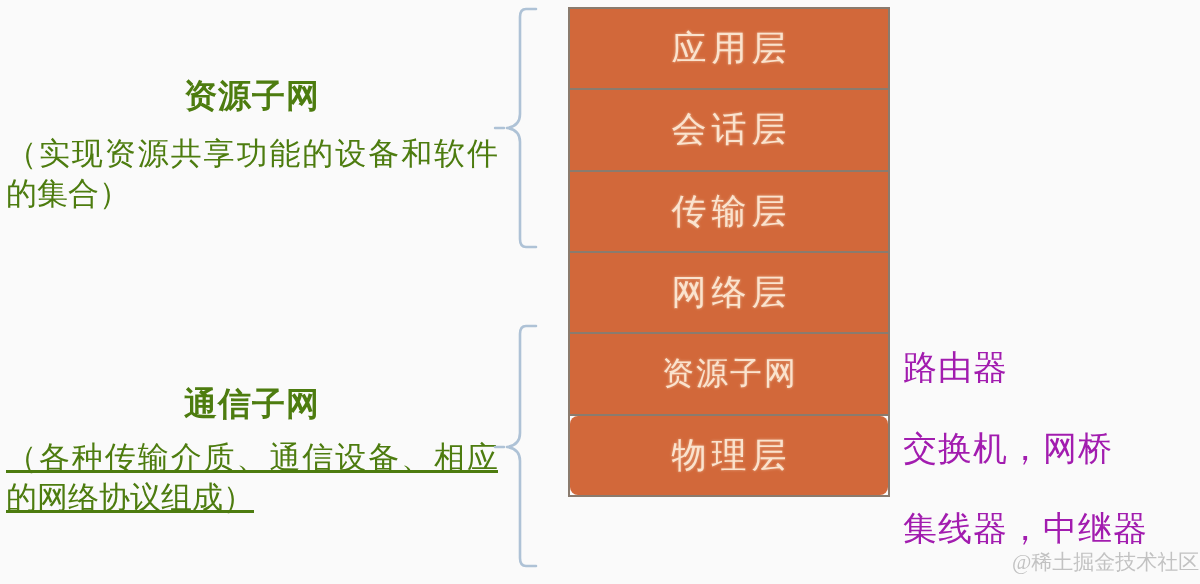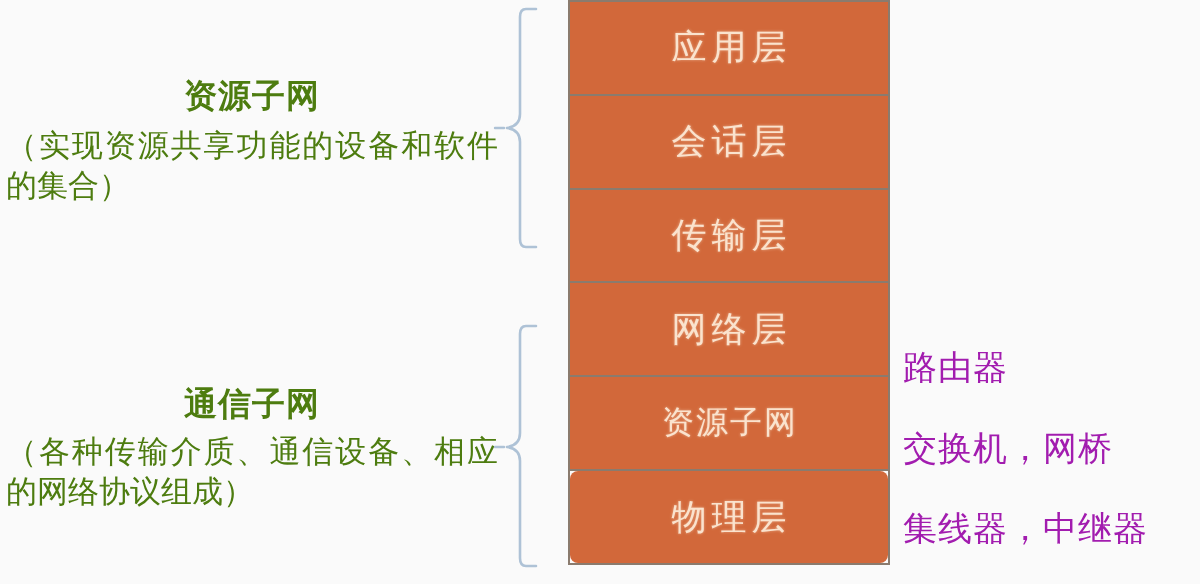--- a/index.html
+++ b/index.html
@@ -38,39 +38,39 @@
   }
   .side-desc {
     font-size: 31px;
     line-height: 1.28;
     letter-spacing: 0px;
     text-align: justify;
     text-align-last: left;
     padding: 0 4px;
   }
   #resource-block { top: 78px; }
-  #resource-block .side-desc { margin-top: 10px; }
+  #resource-block .side-desc { margin-top: 18px; }
   #comm-block { top: 386px; }
-  #comm-block .side-desc { margin-top: 8px; }
+  #comm-block .side-desc { margin-top: 14px; text-decoration: underline; }
 
   
   .brace {
     position: absolute;
     left: 492px;
   }
   #brace-upper { top: 2px; }
   #brace-lower { top: 318px; }
 
   
   #layer-stack {
     position: absolute;
     left: 568px;
-    top: 0;
+    top: 7px;
     width: 322px;
-    height: 565px;
+    height: 490px;
     display: flex;
     flex-direction: column;
     border: 2px solid #8a7b6e;
     box-sizing: border-box;
   }
   .layer-row {
     flex: 1 1 0;
     background: #d2683a;
     border-bottom: 2px solid #8a7b6e;
     display: flex;
@@ -168,14 +168,15 @@
     </div>
     <div class="layer-row">
       <span class="layer-label">物理层</span>
     </div>
   </div>
 
   <div class="device-label" id="device-0">路由器</div>
   <div class="device-label" id="device-1">交换机，网桥</div>
   <div class="device-label" id="device-2">集线器，中继器</div>
 
+  <div id="watermark">@稀土掘金技术社区</div>
 
 </div>
 
 </body></html>

